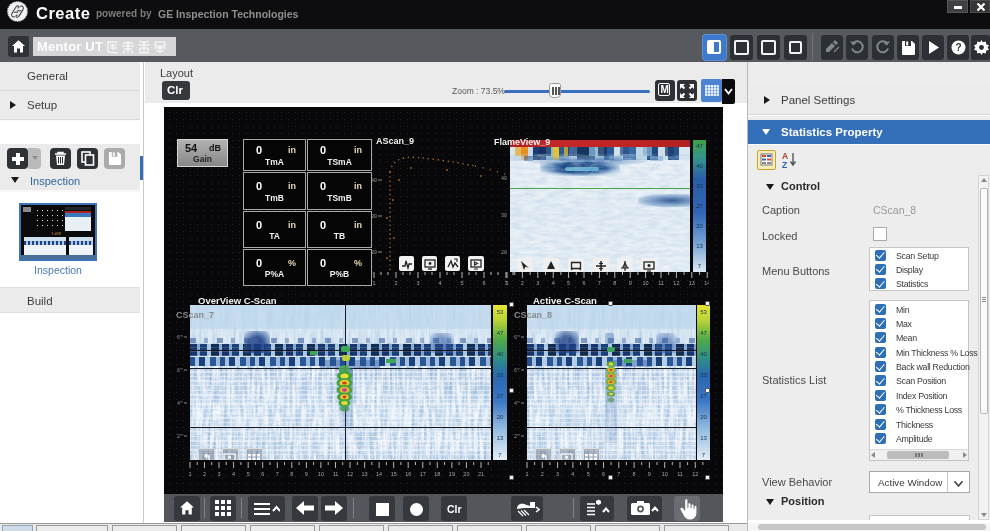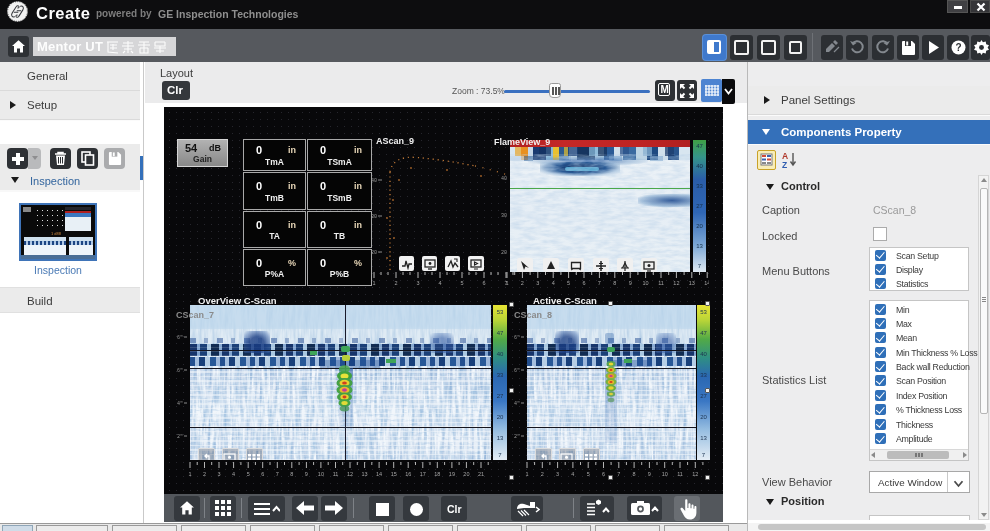--- a/index.html
+++ b/index.html
@@ -243,21 +243,21 @@
       <span class="abs" style="left:27px;top:7px;font-size:11.5px;color:#3c3c3c;">Build</span>
     </div>
   </div>
   <div id="rsb">
     <div class="srow" style="top:0;background:#ebebeb;margin-top:24px;">
         <span class="tri-r abs" style="left:16px;top:10px;"></span>
         <span class="lbl" style="left:33px;">Panel Settings</span>
       </div>
     <div class="srow bluerow" style="top:58px;">
         <span class="tri-d w abs" style="left:14px;top:9px;"></span>
-        <span class="lbl" style="left:33px;top:6px;font-weight:bold;">Components Property</span>
+        <span class="lbl" style="left:33px;top:6px;font-weight:bold;">Statistics Property</span>
       </div>
 
     <div class="abs" style="left:9px;top:88px;width:19px;height:20px;background:#f8edb8;border:1px solid #c9a227;border-radius:2px;">
       <svg class="abs" style="left:2px;top:2px" width="13" height="13" viewBox="0 0 13 13">
           <g fill="none" stroke="#777" stroke-width="1">
             <rect x="1" y="1" width="11" height="11" fill="#fff"></rect>
           </g>
           <rect x="2" y="2" width="4" height="2" fill="#d04a3a"></rect>
           <rect x="7" y="2" width="4" height="2" fill="#3a62b0"></rect>
           <rect x="2" y="5.5" width="4" height="2" fill="#3a62b0"></rect>

